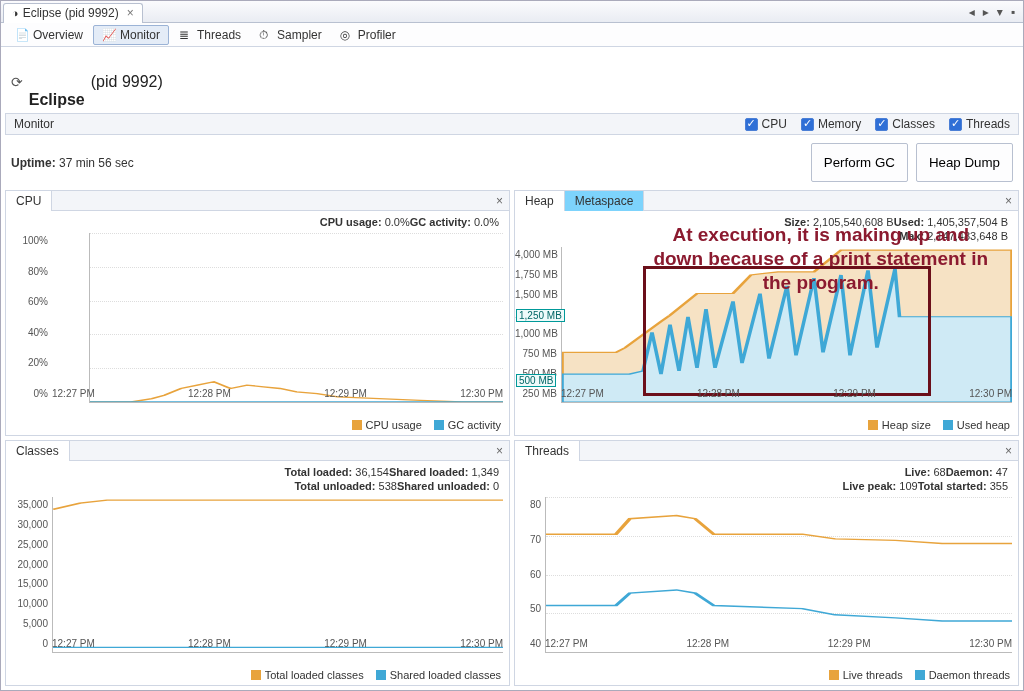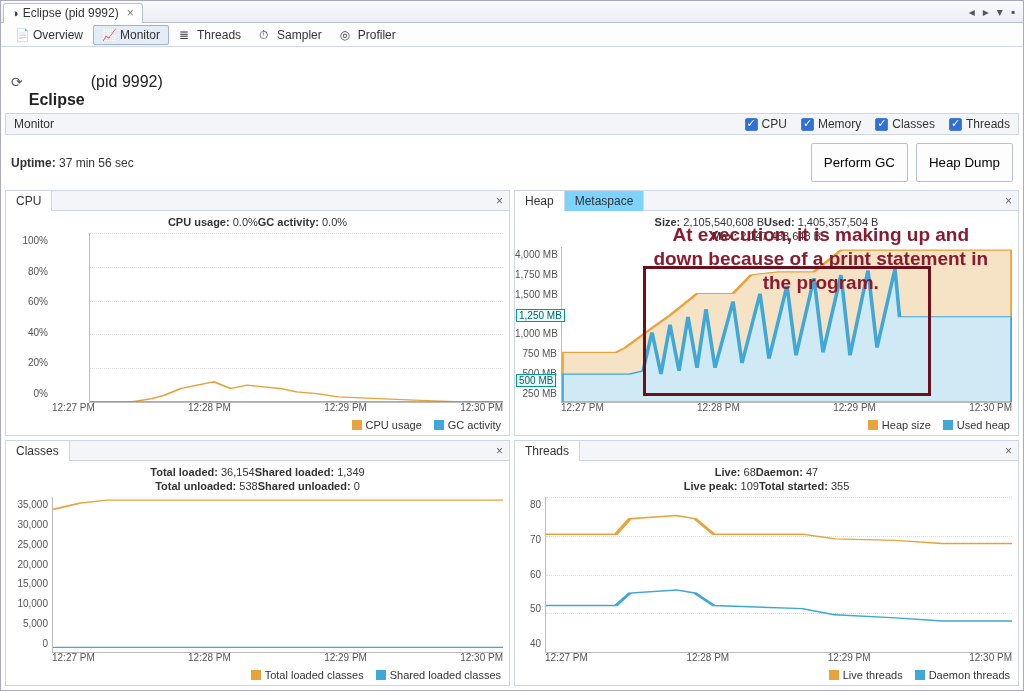--- a/index.html
+++ b/index.html
@@ -38,30 +38,30 @@
 
 
 .grid { flex:1; display:grid; grid-template-columns:1fr 1fr; grid-template-rows:1fr 1fr; gap:4px; padding:0 4px 4px; overflow:hidden;}
 .panel { border:1px solid #cfd6e3; display:flex; flex-direction:column; background:#fff; min-height:0;}
 .phdr { height:20px; background:#f3f5f9; border-bottom:1px solid #cfd6e3; display:flex; align-items:center; }
 .phdr .ptab { padding:2px 10px; height:20px; display:flex; align-items:center; background:#fff; border-right:1px solid #cfd6e3;}
 .phdr .ptab.dim{background:#7dd3fc;cursor:pointer;}
 .phdr .pclose{margin-left:auto;padding:0 6px;color:#666;cursor:pointer;}
 
 .pstats { padding:4px 10px 0; font-size:11px; }
-.pstats .srow{display:flex;justify-content:center;padding:1px 0;}
+.pstats .srow{display:flex;justify-content:flex-end;padding:1px 0;}
 .pstats b{font-weight:600;}
 
 
 .chartwrap{flex:1;display:flex;padding:4px 6px 2px 0;min-height:0;}
 .yaxis{width:46px;display:flex;flex-direction:column;justify-content:space-between;text-align:right;font-size:10px;color:#555;padding:2px 4px 18px 0;position:relative;}
 .yaxis .yt{white-space:nowrap;}
 .plot{flex:1;border-left:1px solid #bbb;border-bottom:1px solid #bbb;position:relative;margin-bottom:14px;}
 .grid-h{position:absolute;left:0;right:0;border-top:1px dotted #ddd;}
-.xaxis{position:absolute;left:46px;right:6px;bottom:6px;display:flex;justify-content:space-between;font-size:10px;color:#555;}
+.xaxis{position:absolute;left:46px;right:6px;bottom:20px;display:flex;justify-content:space-between;font-size:10px;color:#555;}
 
 .legend{display:flex;justify-content:flex-end;gap:12px;padding:0 8px 4px;font-size:11px;}
 .legend span{display:flex;align-items:center;gap:4px;justify-content:flex-end;}
 .sw{width:10px;height:10px;display:inline-block;}
 
 
 .anno{position:absolute;color:#8b1a2f;font-weight:600;font-size:19px;text-align:center;line-height:1.25;}
 .annobox{position:absolute;border:3px solid #6b0f1a;}
 
 

